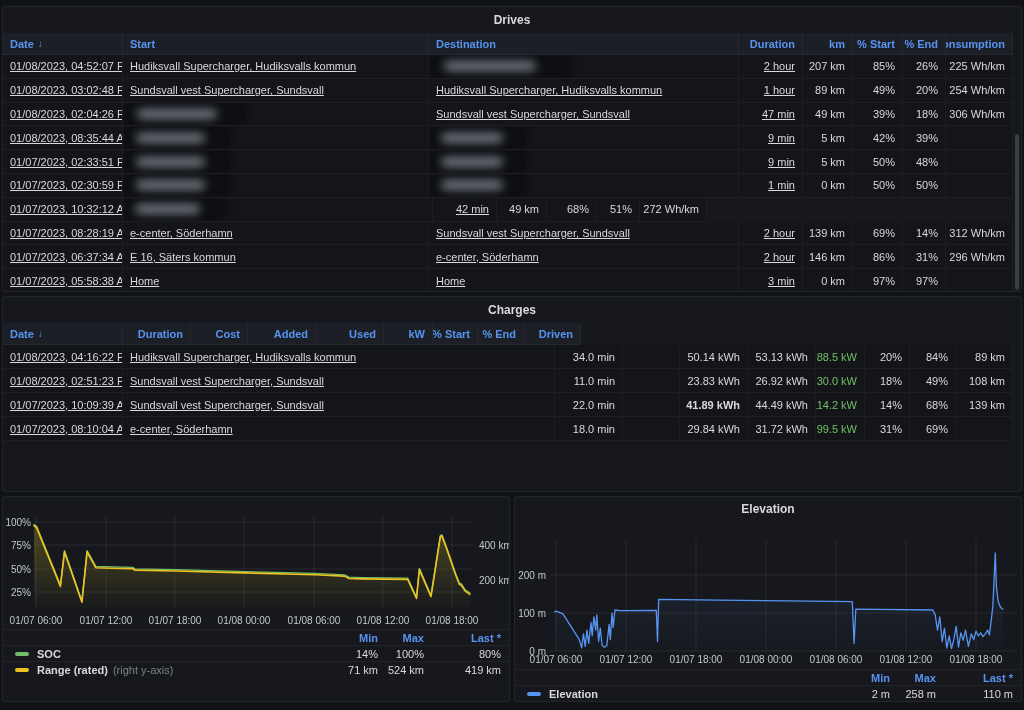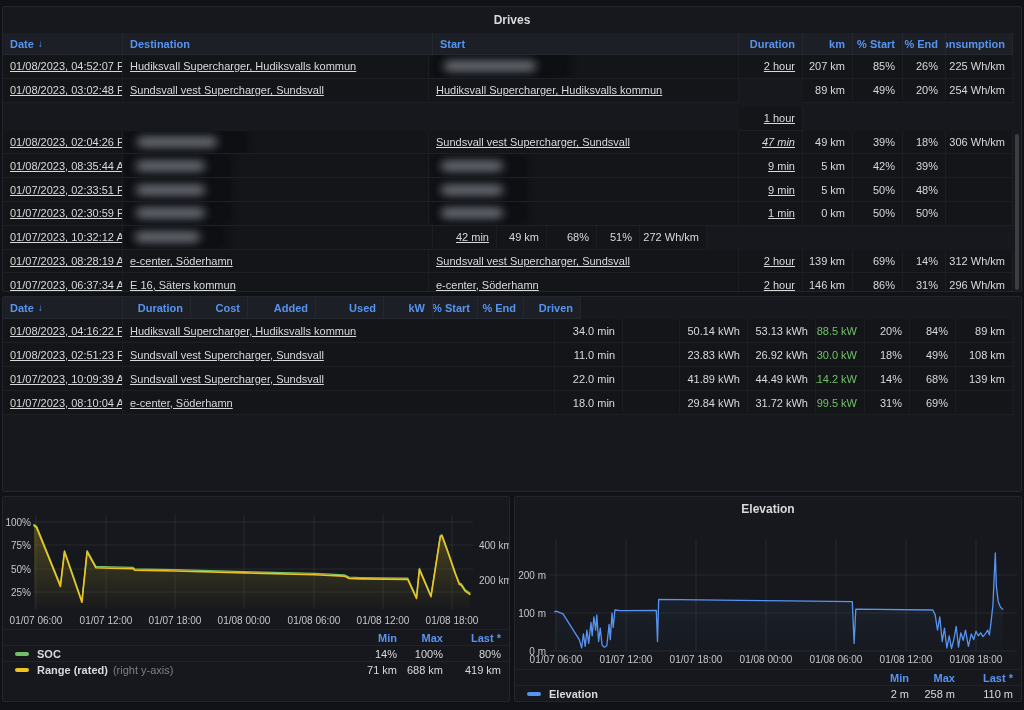--- a/index.html
+++ b/index.html
@@ -49,42 +49,42 @@
   
   .chart-svg{display:block;}
   .stats-hdr,.leg-row{
     display:flex;align-items:center;height:16px;padding:0 8px 0 12px;
     font-size:11px;box-sizing:border-box;
   }
   .stats-hdr{color:#5794f2;font-weight:700;border-top:1px solid rgba(255,255,255,0.05);}
   .leg-row{color:#d8d9da;border-top:1px solid rgba(255,255,255,0.05);}
   .leg-spacer{flex:1;}
   .stat-col{width:46px;text-align:right;}
-  .stat-col.last{width:58px;}
+  .stat-col.last{width:58px;margin-left:19px;}
   .swatch{width:14px;height:4px;border-radius:2px;margin-right:8px;flex:none;}
   .leg-label{font-weight:700;}
   .leg-note{color:#7b8087;margin-left:5px;font-weight:400;}
 </style>
 </head>
 <body>
 
 <div class="panel" id="panel-drives" style="left:2px;top:6px;width:1020px;height:286px">
   <div class="panel-title">Drives</div>
   <div class="tbl" id="drives-table">
       <div class="tr hdr">
         <div class="cell" style="width: 120px;">
           <span>Date</span>
           <span class="sort-arrow">↓</span>
         </div>
+        <div class="cell" style="width: 306px;">
+          <span>Start</span>
+        </div>
         <div class="cell" style="width: 310px;">
           <span>Destination</span>
         </div>
-        <div class="cell" style="width: 306px;">
-          <span>Start</span>
-        </div>
         <div class="cell right" style="width: 64px;">
           <span>Duration</span>
         </div>
         <div class="cell right" style="width: 50px;">
           <span>km</span>
         </div>
         <div class="cell right" style="width: 50px;">
           <span>% Start</span>
         </div>
         <div class="cell right" style="width: 43px;">
@@ -125,21 +125,21 @@
       <div class="tr body-row">
         <div class="cell" style="width: 120px; height: 23.8px;">
           <a class="lnk">01/08/2023, 03:02:48 PM</a>
         </div>
         <div class="cell" style="width: 306px; height: 23.8px;">
           <a class="lnk">Sundsvall vest Supercharger, Sundsvall</a>
         </div>
         <div class="cell" style="width: 310px; height: 23.8px;">
           <a class="lnk">Hudiksvall Supercharger, Hudiksvalls kommun</a>
         </div>
-        <div class="cell right" style="width: 64px; height: 23.8px; margin-top: 28px;">
+        <div class="cell right" style="width: 64px; height: 23.8px;">
           <a class="lnk">1 hour</a>
         </div>
         <div class="cell right" style="width: 50px; height: 23.8px;">
           <span>89 km</span>
         </div>
         <div class="cell right" style="width: 50px; height: 23.8px;">
           <span>49%</span>
         </div>
         <div class="cell right" style="width: 43px; height: 23.8px;">
           <span>20%</span>
@@ -153,21 +153,21 @@
           <a class="lnk">01/08/2023, 02:04:26 PM</a>
         </div>
         <div class="cell" style="width: 306px; height: 23.8px;">
           <span class="redact" style="width: 112px;">
             <i></i>
           </span>
         </div>
         <div class="cell" style="width: 310px; height: 23.8px;">
           <a class="lnk">Sundsvall vest Supercharger, Sundsvall</a>
         </div>
-        <div class="cell right" style="width: 64px; height: 23.8px; font-style: italic;">
+        <div class="cell right" style="width: 64px; height: 23.8px;">
           <a class="lnk">47 min</a>
         </div>
         <div class="cell right" style="width: 50px; height: 23.8px;">
           <span>49 km</span>
         </div>
         <div class="cell right" style="width: 50px; height: 23.8px;">
           <span>39%</span>
         </div>
         <div class="cell right" style="width: 43px; height: 23.8px;">
           <span>18%</span>
@@ -359,20 +359,21 @@
         <div class="cell right" style="width: 43px; height: 23.8px;">
           <span>97%</span>
         </div>
         <div class="cell right" style="width: 67px; height: 23.8px;"></div>
       </div>
     </div>
   <div class="scroll-thumb" style="top:127px;height:156px"></div>
 </div>
 
 <div class="panel" id="panel-charges" style="left:2px;top:296px;width:1020px;height:196px">
+  <div class="panel-title">Charges</div>
   <div class="tbl" id="charges-table">
       <div class="tr hdr">
         <div class="cell" style="width: 120px;">
           <span>Date</span>
           <span class="sort-arrow">↓</span>
         </div>
         <div class="cell right" style="width: 68px;">
           <span>Duration</span>
         </div>
         <div class="cell right" style="width: 57px;">
@@ -461,21 +462,21 @@
         <div class="cell" style="width: 120px; height: 24px;">
           <a class="lnk">01/07/2023, 10:09:39 AM</a>
         </div>
         <div class="cell" style="width: 432px; height: 24px;">
           <a class="lnk">Sundsvall vest Supercharger, Sundsvall</a>
         </div>
         <div class="cell right" style="width: 68px; height: 24px;">
           <span>22.0 min</span>
         </div>
         <div class="cell right" style="width: 57px; height: 24px;"></div>
-        <div class="cell right" style="width: 68px; height: 24px;">
+        <div class="cell right" style="width: 68px; height: 24px; font-weight: bold;">
           <span>41.89 kWh</span>
         </div>
         <div class="cell right" style="width: 68px; height: 24px;">
           <span>44.49 kWh</span>
         </div>
         <div class="cell right" style="width: 49px; height: 24px;">
           <span class="green">114.2 kW</span>
         </div>
         <div class="cell right" style="width: 45px; height: 24px;">
           <span>14%</span>
@@ -567,21 +568,21 @@
     <span class="stat-col">14%</span>
     <span class="stat-col">100%</span>
     <span class="stat-col last">80%</span>
   </div>
   <div class="leg-row">
     <span class="swatch" style="background:#eec321"></span>
     <span class="leg-label">Range (rated)</span>
     <span class="leg-note">(right y-axis)</span>
     <span class="leg-spacer"></span>
     <span class="stat-col">71 km</span>
-    <span class="stat-col">688 km</span>
+    <span class="stat-col">524 km</span>
     <span class="stat-col last">419 km</span>
   </div>
 </div>
 
 <div class="panel" id="panel-elevation" style="left:514px;top:496px;width:508px;height:206px">
   <div class="panel-title" style="height:24px;line-height:24px">Elevation</div>
   <svg class="chart-svg" id="elevation-svg" width="506" height="148" viewBox="0 24 506 148">
       <defs>
         <linearGradient id="grad-elev" x1="0" y1="0" x2="0" y2="1">
           <stop offset="0%" stop-color="#5794f2" stop-opacity="0.12"></stop>

